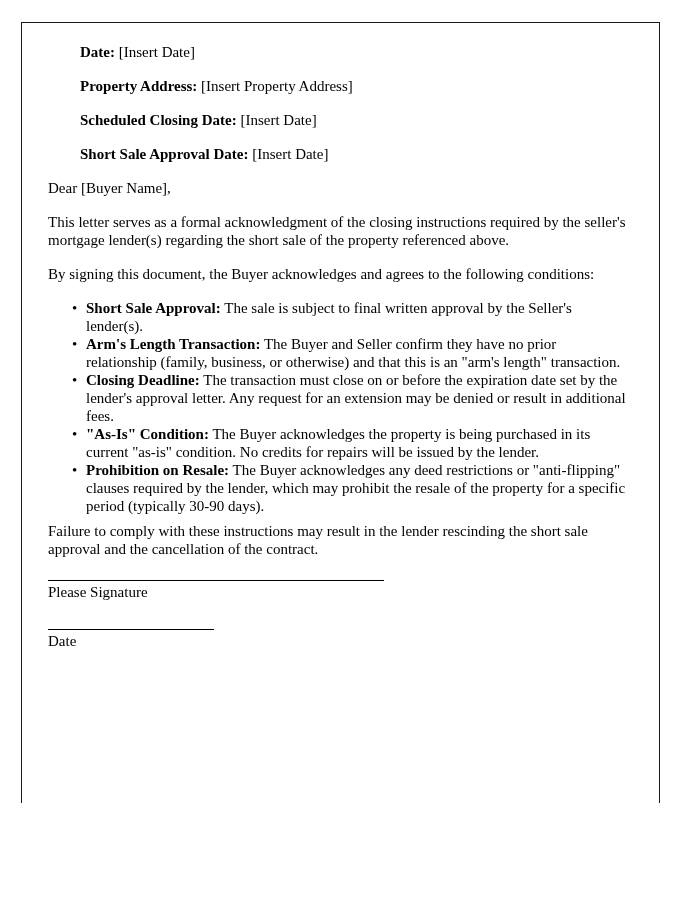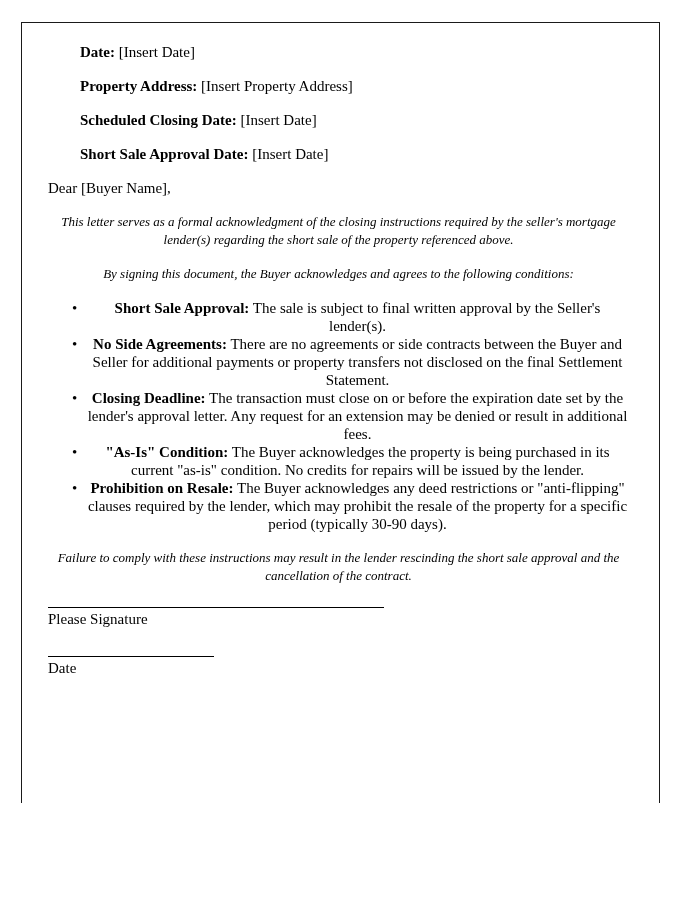--- a/index.html
+++ b/index.html
@@ -43,32 +43,30 @@
   }
   .field-value { font-weight: normal; }
 
   .salutation {
     font-size: 15px;
     line-height: 18px;
     margin: 0 0 16px 0;
   }
 
   .para {
-    font-size: 13px;
+    font-size: 15px;
     line-height: 18px;
     margin: 0 0 16px 0;
-    text-align: center;
-    font-style: italic;
+    text-align: left;
   }
 
   ul.conditions {
-    margin: 0 0 16px 0;
+    margin: 0 0 7px 0;
     padding: 0 0 0 38px;
     list-style: none;
-    text-align: center;
   }
   ul.conditions > li {
     position: relative;
     font-size: 15px;
     line-height: 18px;
     margin: 0 0 0 0;
     padding-left: 0;
   }
   ul.conditions > li::before {
     content: "\2022";
@@ -129,21 +127,21 @@
 
     <p class="para">This letter serves as a formal acknowledgment of the closing instructions required by the seller's mortgage lender(s) regarding the short sale of the property referenced above.</p>
 
     <p class="para">By signing this document, the Buyer acknowledges and agrees to the following conditions:</p>
 
     <ul class="conditions">
       <li>
         <span class="cond-term">Short Sale Approval:</span><span class="cond-text"> The sale is subject to final written approval by the Seller's lender(s).</span>
       </li>
       <li>
-        <span class="cond-term">No Side Agreements:</span><span class="cond-text"> There are no agreements or side contracts between the Buyer and Seller for additional payments or property transfers not disclosed on the final Settlement Statement.</span>
+        <span class="cond-term">Arm's Length Transaction:</span><span class="cond-text"> The Buyer and Seller confirm they have no prior relationship (family, business, or otherwise) and that this is an "arm's length" transaction.</span>
       </li>
       <li>
         <span class="cond-term">Closing Deadline:</span><span class="cond-text"> The transaction must close on or before the expiration date set by the lender's approval letter. Any request for an extension may be denied or result in additional fees.</span>
       </li>
       <li>
         <span class="cond-term">"As-Is" Condition:</span><span class="cond-text"> The Buyer acknowledges the property is being purchased in its current "as-is" condition. No credits for repairs will be issued by the lender.</span>
       </li>
       <li>
         <span class="cond-term">Prohibition on Resale:</span><span class="cond-text"> The Buyer acknowledges any deed restrictions or "anti-flipping" clauses required by the lender, which may prohibit the resale of the property for a specific period (typically 30-90 days).</span>
       </li>

